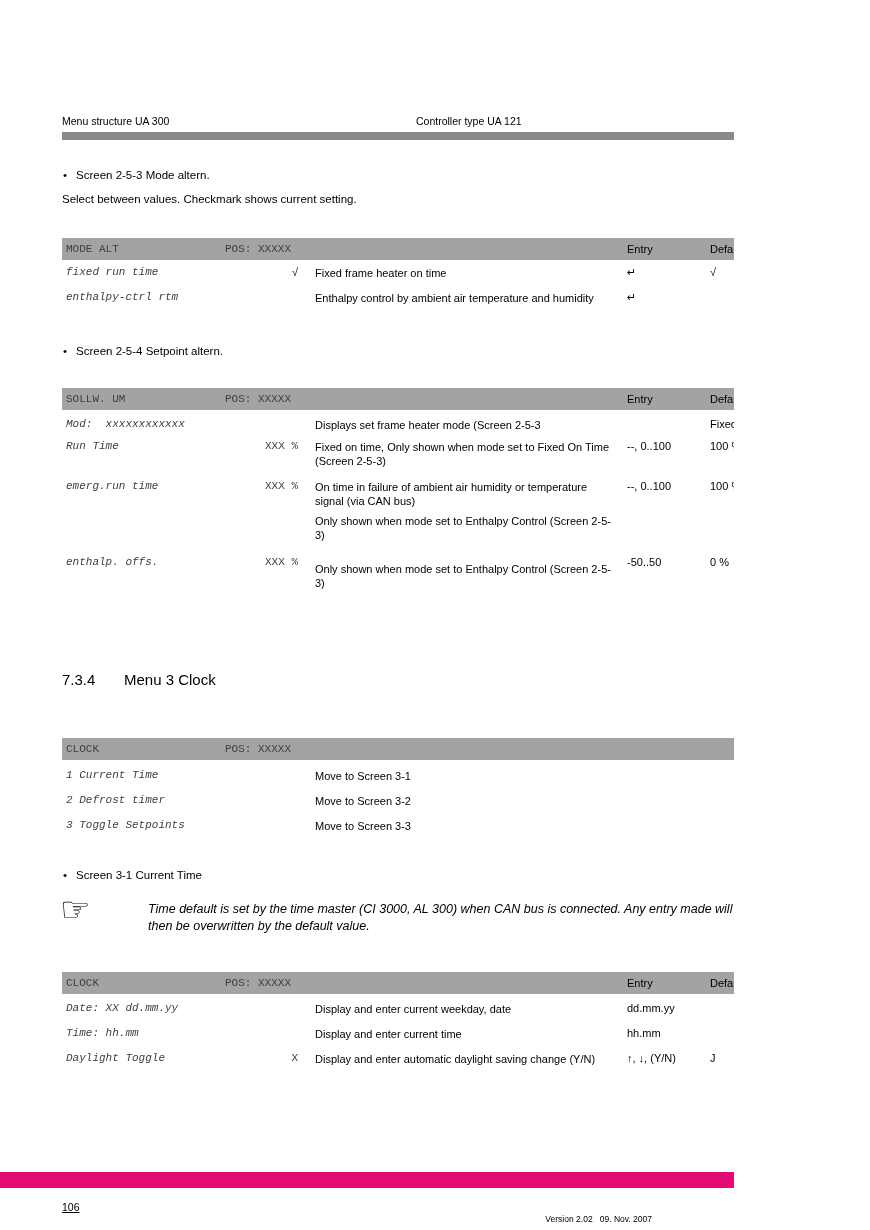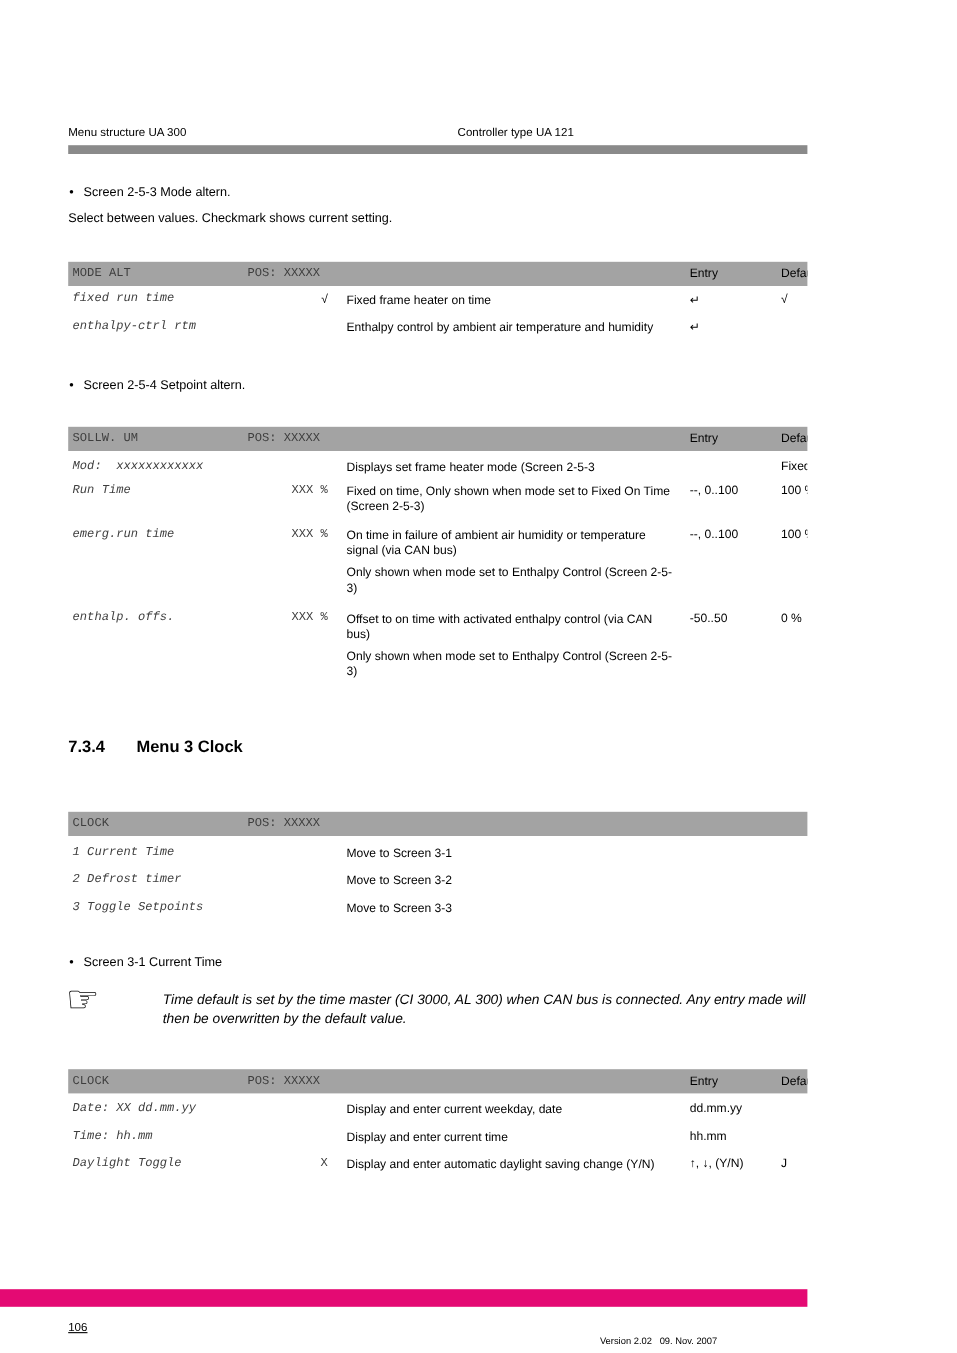--- a/index.html
+++ b/index.html
@@ -14,21 +14,21 @@
   .hdr-left{left:62px;top:95px;font-size:10.5px;}
   .hdr-right{left:416px;top:95px;font-size:10.5px;}
 
   .bullet-line{display:flex;font-size:11.5px;}
   .bullet-dot{width:13px;}
   .b1{left:63px;top:149px;}
   .b2{left:63px;top:325px;}
   .b3{left:63px;top:849px;}
   .intro{left:62px;top:173px;font-size:11.5px;}
 
-  .sec-head{top:651px;font-size:15px;font-weight:bold;}
+  .sec-head{top:651px;font-size:15px;font-weight:normal;}
   .sec-num{left:62px;}
   .sec-title{left:124px;}
 
   .tbar{left:62px;width:726px;height:22px;background:#a3a3a3;line-height:22px;}
   .tbar span{position:absolute;top:0;height:22px;line-height:22px;}
   .h-name{left:4px;font-size:11px;}
   .h-pos{left:163px;font-size:11px;}
   .h-entry{left:565px;font-size:11px;}
   .h-def{left:648px;font-size:11px;}
 
@@ -122,21 +122,20 @@
       <div>On time in failure of ambient air humidity or temperature signal (via CAN bus)</div>
       <div class="p2">Only shown when mode set to Enthalpy Control (Screen 2-5-3)</div>
     </div>
     <span class="c-entry sans">--, 0..100</span>
     <span class="c-def sans">100 %</span>
   </div>
   <div class="abs trow" style="top:536px">
     <span class="c-name mono">enthalp. offs.</span>
     <span class="c-val mono">XXX %</span>
     <div class="c-desc sans">
-      <div>Offset to on time with activated enthalpy control (via CAN bus)</div>
       <div class="p2">Only shown when mode set to Enthalpy Control (Screen 2-5-3)</div>
     </div>
     <span class="c-entry sans">-50..50</span>
     <span class="c-def sans">0 %</span>
   </div>
 
   <div class="abs sec-head sec-num">7.3.4</div>
   <div class="abs sec-head sec-title">Menu 3 Clock</div>
 
   <div class="abs tbar" style="top:718px">

